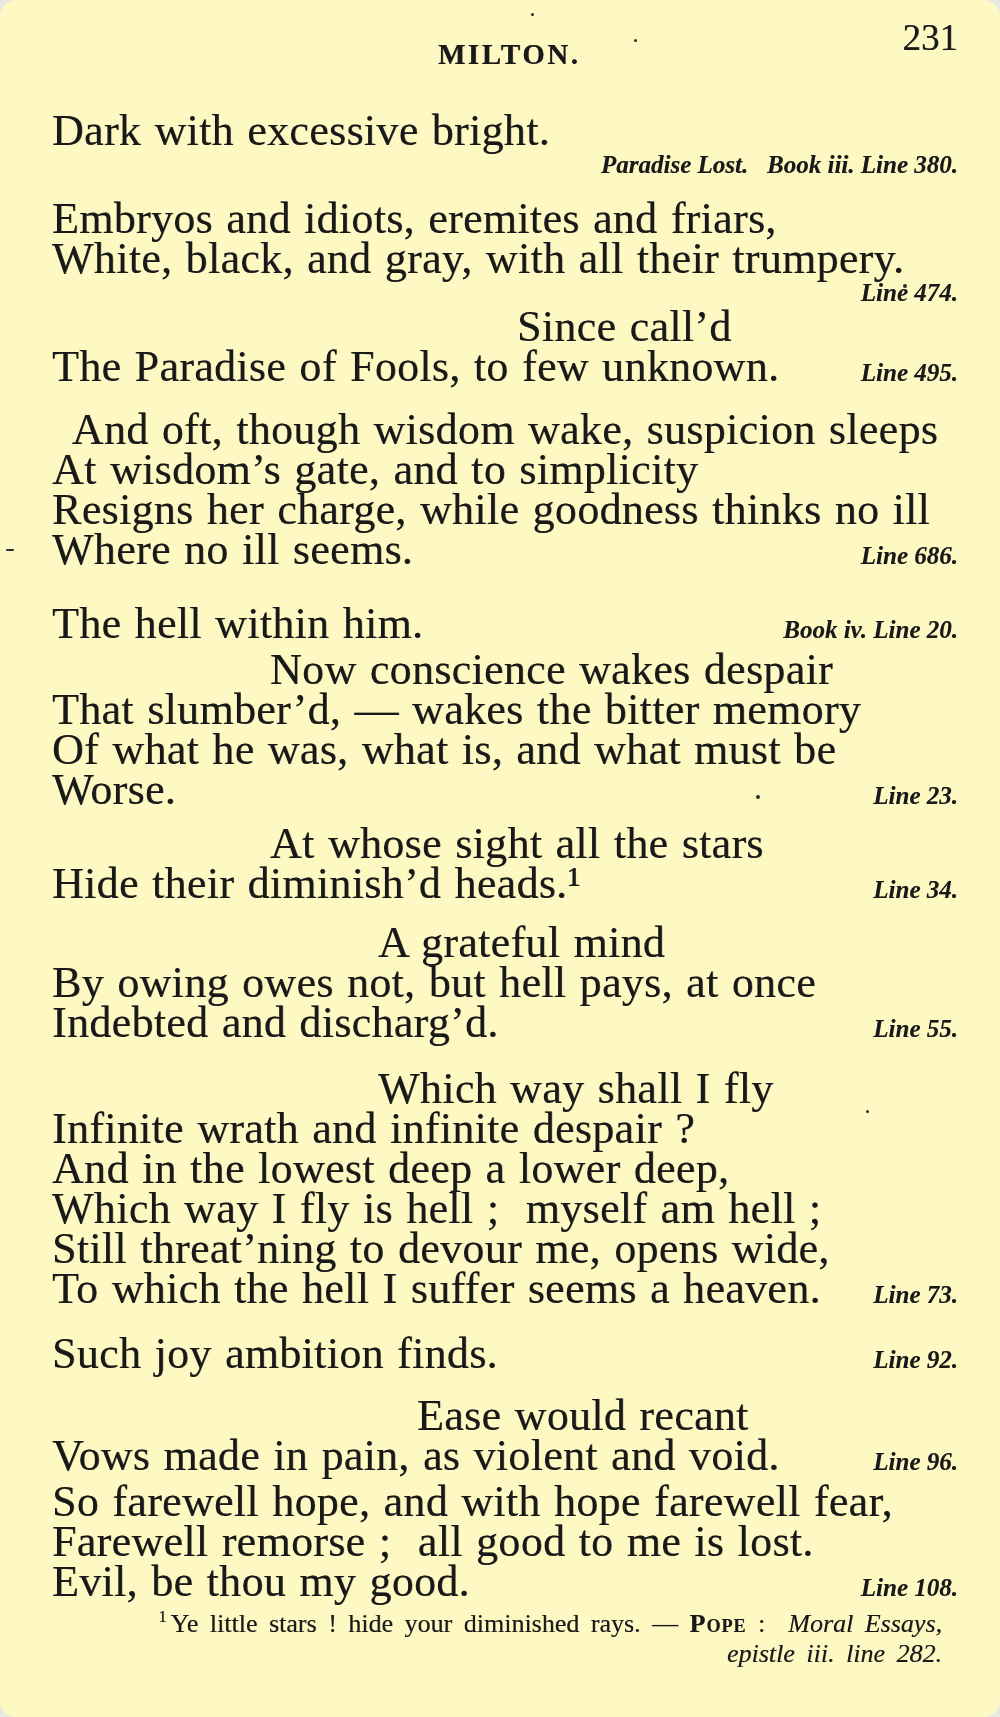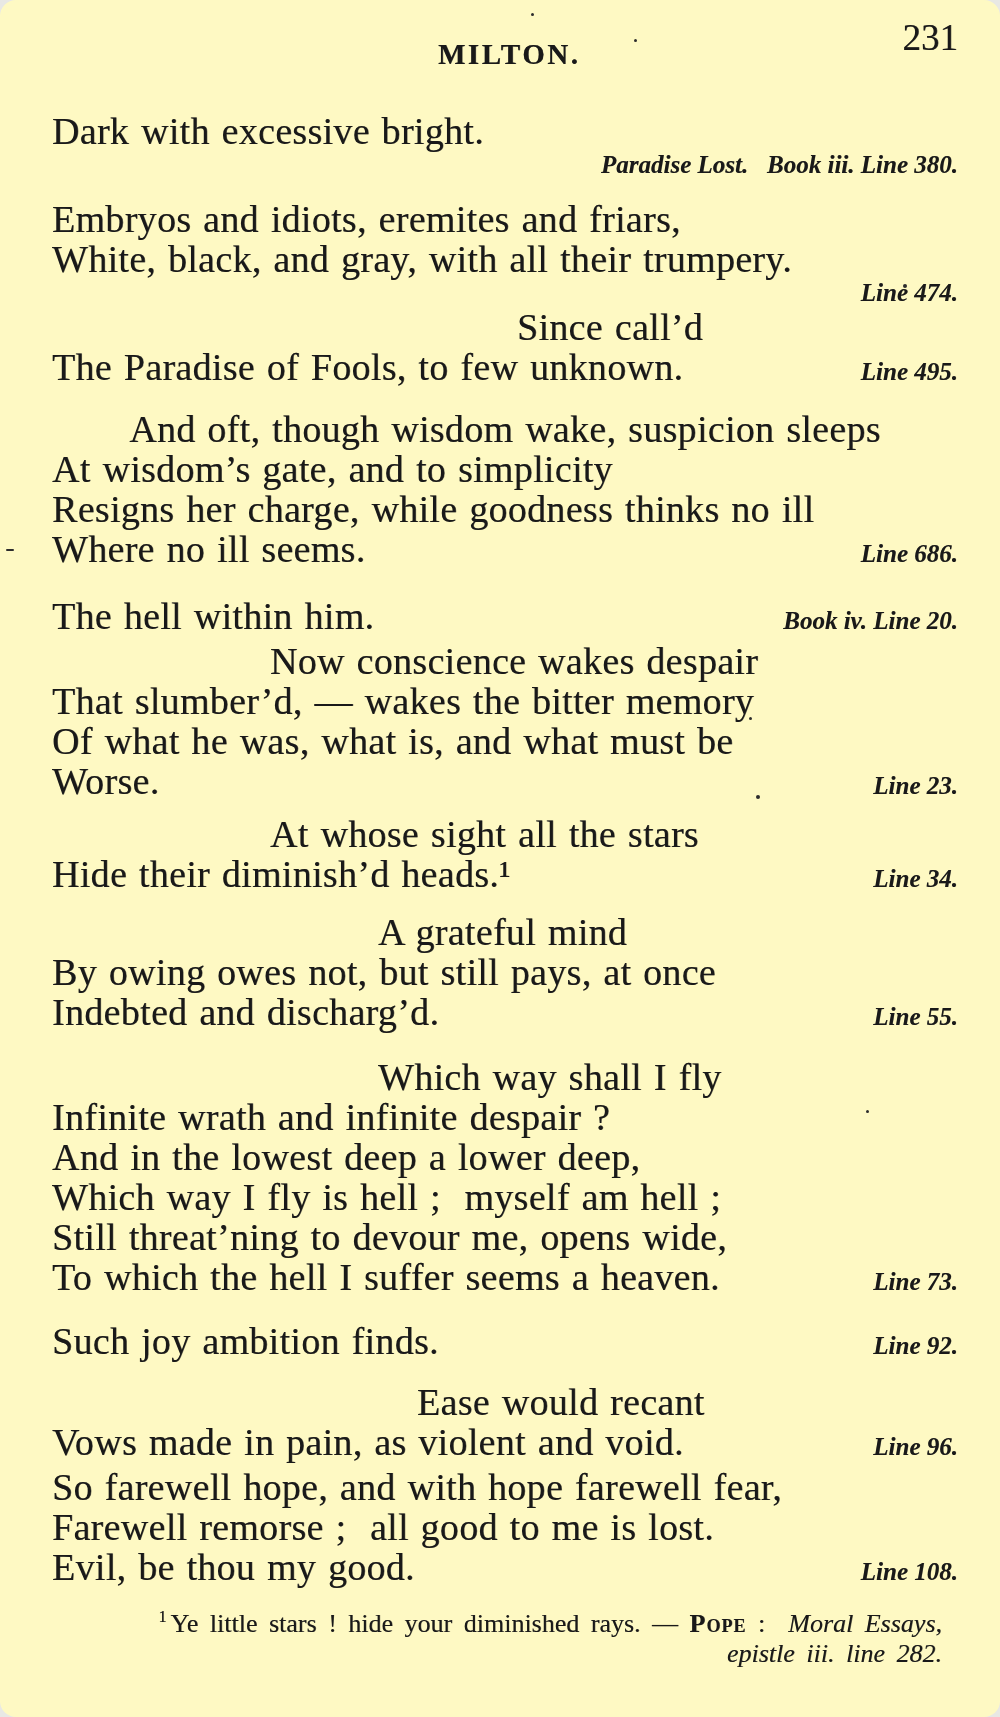--- a/index.html
+++ b/index.html
@@ -44,21 +44,21 @@
     align-items: baseline;
     line-height: 40px;
     min-height: 40px;
   }
   .row.cite-only {
     justify-content: flex-end;
     line-height: 28px;
     min-height: 28px;
   }
   .vtext {
-    font-size: 38px;
+    font-size: 44px;
     letter-spacing: 0.3px;
     word-spacing: 2px;
     white-space: pre-wrap;
     text-shadow: 0.5px 0.3px 0 rgba(20,20,20,0.55);
   }
   .cite {
     font-size: 25px;
     font-style: italic;
     font-weight: bold;
     white-space: pre;
@@ -70,21 +70,21 @@
   .ind-b { padding-left: 326px; }
   .ind-c { padding-left: 365px; }
   .ind-d { padding-left: 465px; }
   .g8  { margin-top: 8px; }
   .g10 { margin-top: 0; }
   .g13 { margin-top: 13px; text-align: right; }
   .g16 { margin-top: 16px; }
   .g17 { margin-top: 17px; justify-content: center; }
   .g19 { margin-top: 19px; }
   .g20 { margin-top: 20px; }
-  .g22 { margin-top: 22px; gap: 33px; }
+  .g22 { margin-top: 28px; gap: 33px; }
   
   .footnote {
     position: absolute;
     left: 36px;
     top: 1602px;
     width: 906px;
     font-size: 26px;
     line-height: 30px;
     text-indent: 22px;
     word-spacing: 5px;
@@ -183,21 +183,21 @@
     </div>
     <div class="row">
       <span class="vtext">Hide their diminish’d heads.¹</span>
       <span class="cite">Line 34.</span>
     </div>
 
     <div class="row g13">
       <span class="vtext ind-b">A grateful mind</span>
     </div>
     <div class="row">
-      <span class="vtext">By owing owes not, but still pays, at once</span>
+      <span class="vtext">By owing owes not, but hell pays, at once</span>
     </div>
     <div class="row">
       <span class="vtext">Indebted and discharg’d.</span>
       <span class="cite">Line 55.</span>
     </div>
 
     <div class="row g20">
       <span class="vtext ind-b">Which way shall I fly</span>
     </div>
     <div class="row">

